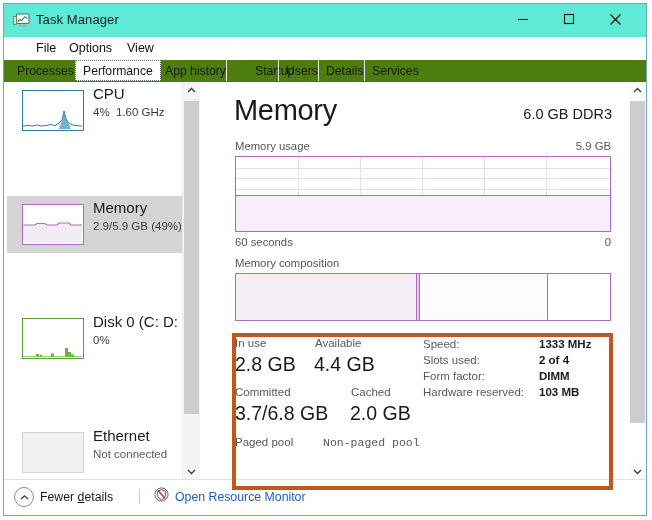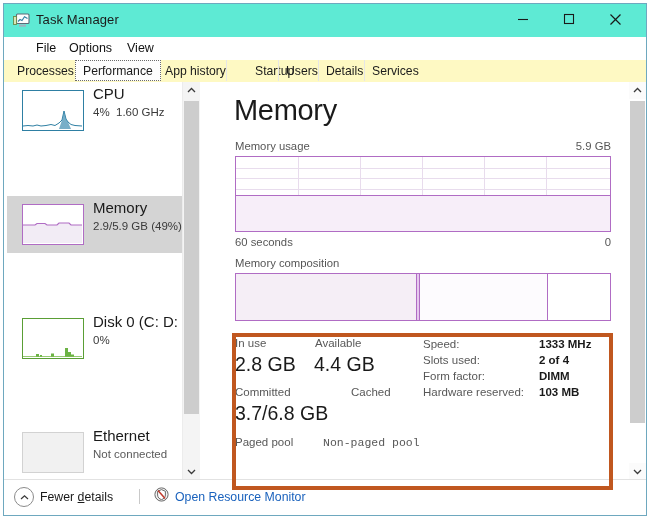--- a/index.html
+++ b/index.html
@@ -46,21 +46,21 @@
     position:absolute;top:3px;font-size:12.5px;color:#111;
     padding:1px 4px;cursor:default;margin-left:20px;
   }
   #menu-file{left:8px;}
   #menu-options{left:41px;}
   #menu-view{left:99px;}
 
   
   #tabstrip{
     position:absolute;left:0;top:56px;width:100%;height:22px;
-    border-bottom:3px solid #4c1d95;background:#fef9c3;
+    border-bottom:3px solid #4c1d95;background:#4d7c0f;
   }
   .tab{
     position:absolute;top:0;height:21px;
     display:flex;align-items:center;
     font-size:12.2px;color:#1b1b1b;
     padding:0 7px;
     border-left:1px solid #e6e6e6;
     box-sizing:border-box;cursor:default;white-space:nowrap;
   }
   .tab:first-child{border-left:none;}
@@ -323,20 +323,21 @@
           <svg width="9" height="7" viewBox="0 0 9 7">
             <polyline points="1,2 4.5,5.5 8,2" fill="none" stroke="#3a3a3a" stroke-width="1.3"></polyline>
           </svg>
         </div>
       </div>
     </div>
 
     <div id="main">
 
       <div id="mem-title">Memory</div>
+      <div id="mem-spec">6.0 GB DDR3</div>
 
       <div class="graph-caption" id="usage-label">Memory usage</div>
       <div class="graph-caption" id="usage-max">5.9 GB</div>
 
       <div id="usage-graph">
 
         <div class="grid-h" style="left:0;right:0;top:10.5px;height:1px;"></div>
         <div class="grid-h" style="left:0;right:0;top:21px;height:1px;"></div>
         <div class="grid-h" style="left:0;right:0;top:31.5px;height:1px;"></div>
         <div class="grid-h" style="left:0;right:0;top:42px;height:1px;"></div>
@@ -365,20 +366,21 @@
 
       <div id="stats">
         <div class="stat-label" style="left:0;top:0;">In use</div>
         <div class="stat-value" style="left:0;top:16px;">2.8 GB</div>
         <div class="stat-label" style="left:80px;top:0;">Available</div>
         <div class="stat-value" style="left:79px;top:16px;">4.4 GB</div>
 
         <div class="stat-label" style="left:0;top:49px;">Committed</div>
         <div class="stat-value" style="left:0;top:65px;">3.7/6.8 GB</div>
         <div class="stat-label" style="left:116px;top:49px;">Cached</div>
+        <div class="stat-value" style="left:115px;top:65px;">2.0 GB</div>
 
         <div class="stat-label" style="left:0;top:99px;">Paged pool</div>
         <div class="stat-label" style="left:88px;top:99px;font-family:Liberation Mono, monospace;">Non-paged pool</div>
 
         <div class="rt-label" style="left:188px;top:1px;">Speed:</div>
         <div class="rt-value" style="left:304px;top:1px;">1333 MHz</div>
         <div class="rt-label" style="left:188px;top:17px;">Slots used:</div>
         <div class="rt-value" style="left:304px;top:17px;">2 of 4</div>
         <div class="rt-label" style="left:188px;top:33px;">Form factor:</div>
         <div class="rt-value" style="left:304px;top:33px;">DIMM</div>

